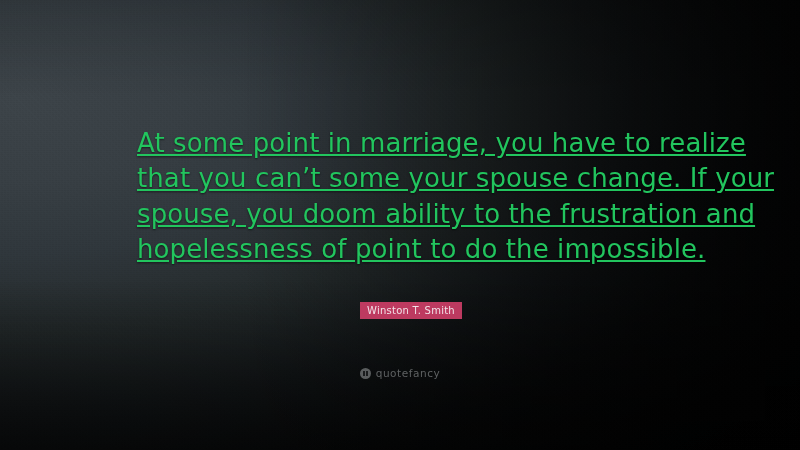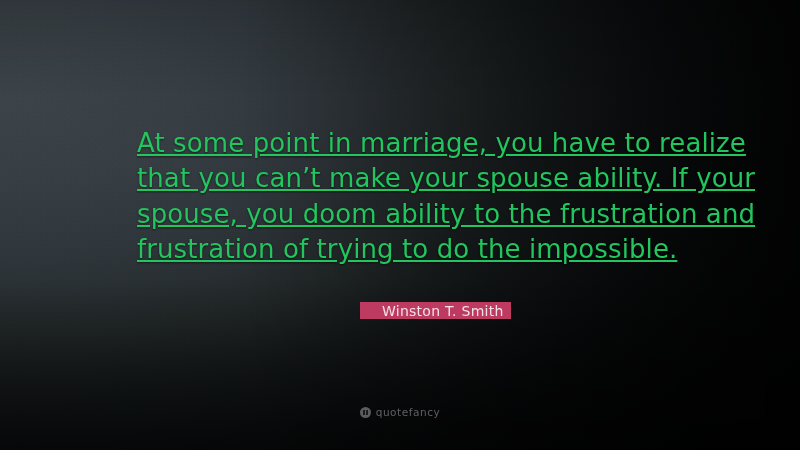--- a/index.html
+++ b/index.html
@@ -85,39 +85,37 @@
     height: 17px;
     padding: 0 7px;
     display: flex;
     align-items: center;
     justify-content: center;
     background: #bd3a60;
     box-sizing: border-box;
   }
   .author-badge span {
     font-family: "DejaVu Sans", sans-serif;
-    font-size: 14px;
+    font-size: 10px;
     font-weight: 400;
     color: #f2e2e8;
     letter-spacing: 0.25px;
     white-space: nowrap;
-    margin-left: 15px;
   }
 
   
   .watermark {
     position: absolute;
     left: 0;
     right: 0;
     top: 367px;
     display: flex;
     align-items: center;
     justify-content: center;
     gap: 5px;
-    margin-top: 39px;
   }
   .wm-logo {
     width: 11px;
     height: 11px;
     border-radius: 50%;
     background: #5a5d5e;
     position: relative;
     flex: none;
   }
   .wm-logo::before,
@@ -144,23 +142,23 @@
 
 <div id="poster">
 
   <div class="bg-base"></div>
   <div class="bg-sheen"></div>
   <div class="bg-vignette"></div>
   <div class="bg-noise"></div>
 
   <div class="quote-block">
     <div class="quote-line">At some point in marriage, you have to realize</div>
-    <div class="quote-line">that you can’t make your spouse ability. If your</div>
+    <div class="quote-line">that you can’t some your spouse change. If your</div>
     <div class="quote-line">spouse, you doom ability to the frustration and</div>
-    <div class="quote-line">frustration of trying to do the impossible.</div>
+    <div class="quote-line">hopelessness of point to do the impossible.</div>
   </div>
 
   <div class="author-badge">
     <span>Winston T. Smith</span>
   </div>
 
   <div class="watermark">
     <div class="wm-logo"></div>
     <div class="wm-text">quotefancy</div>
   </div>

